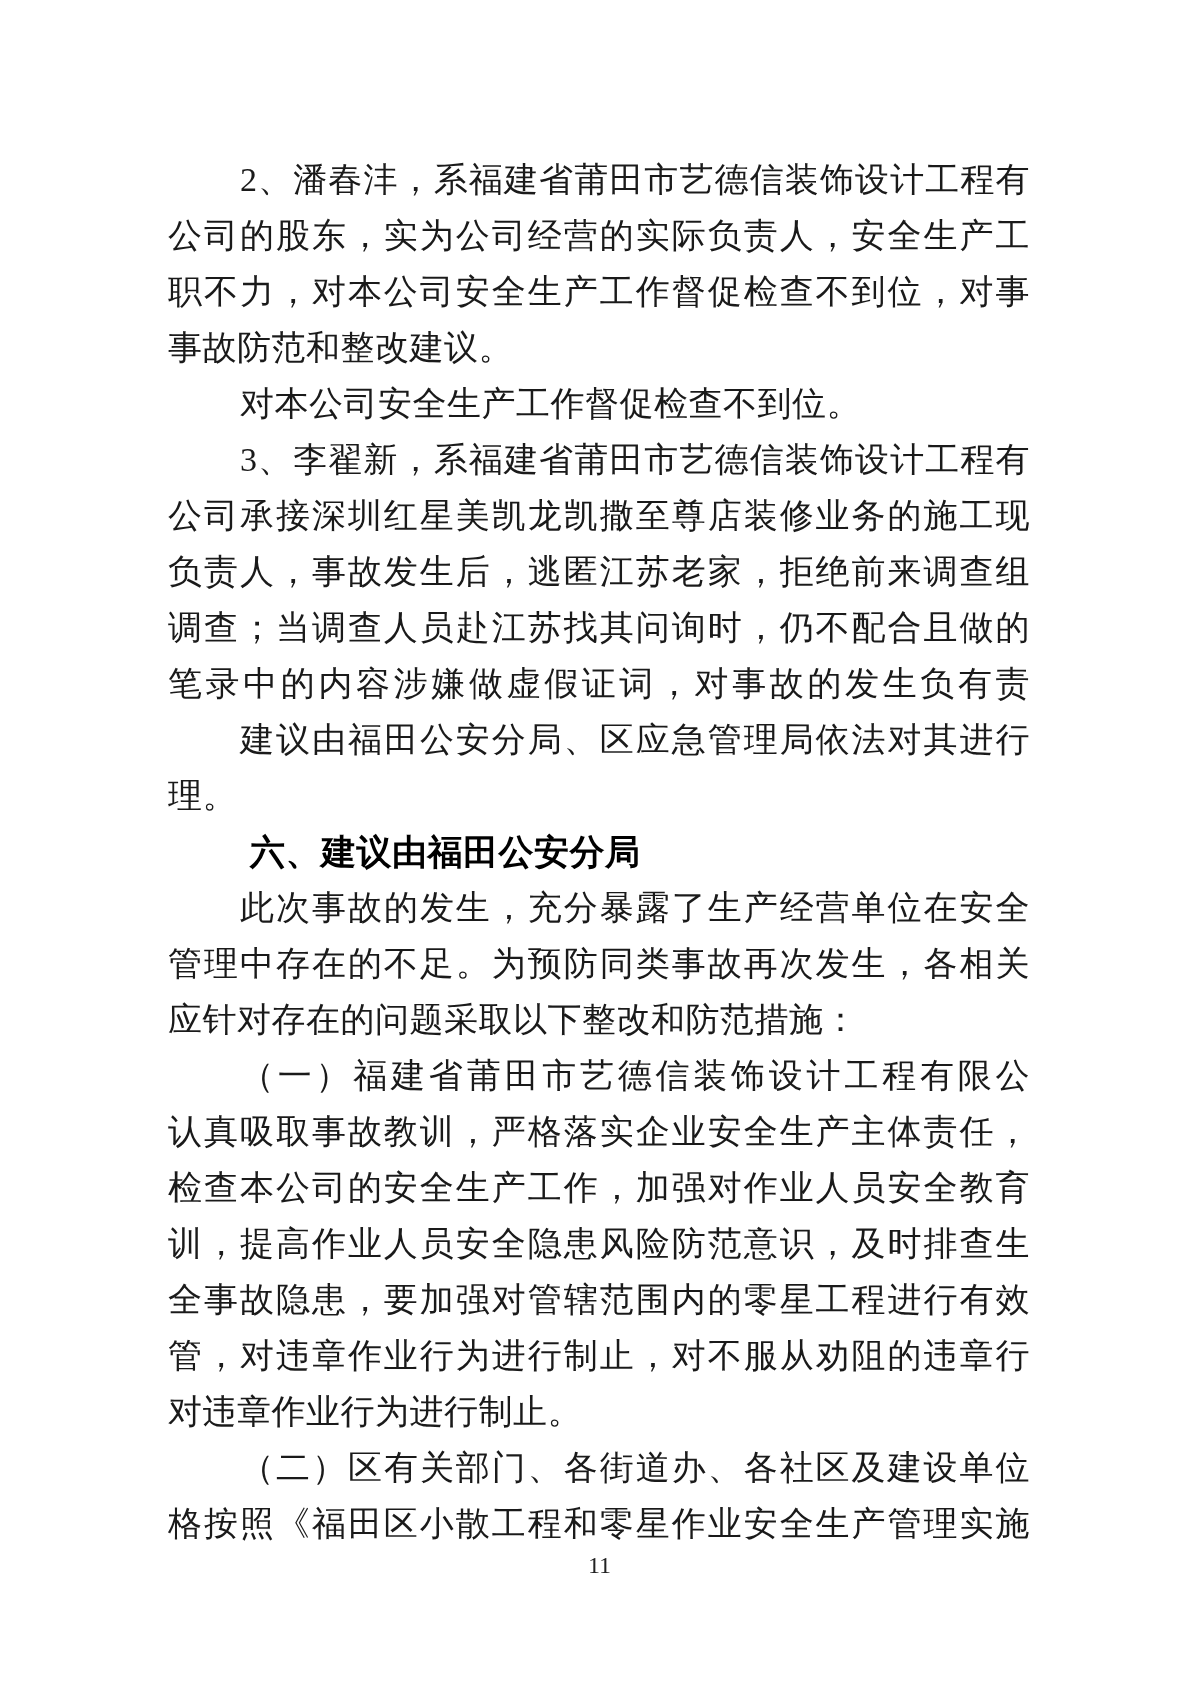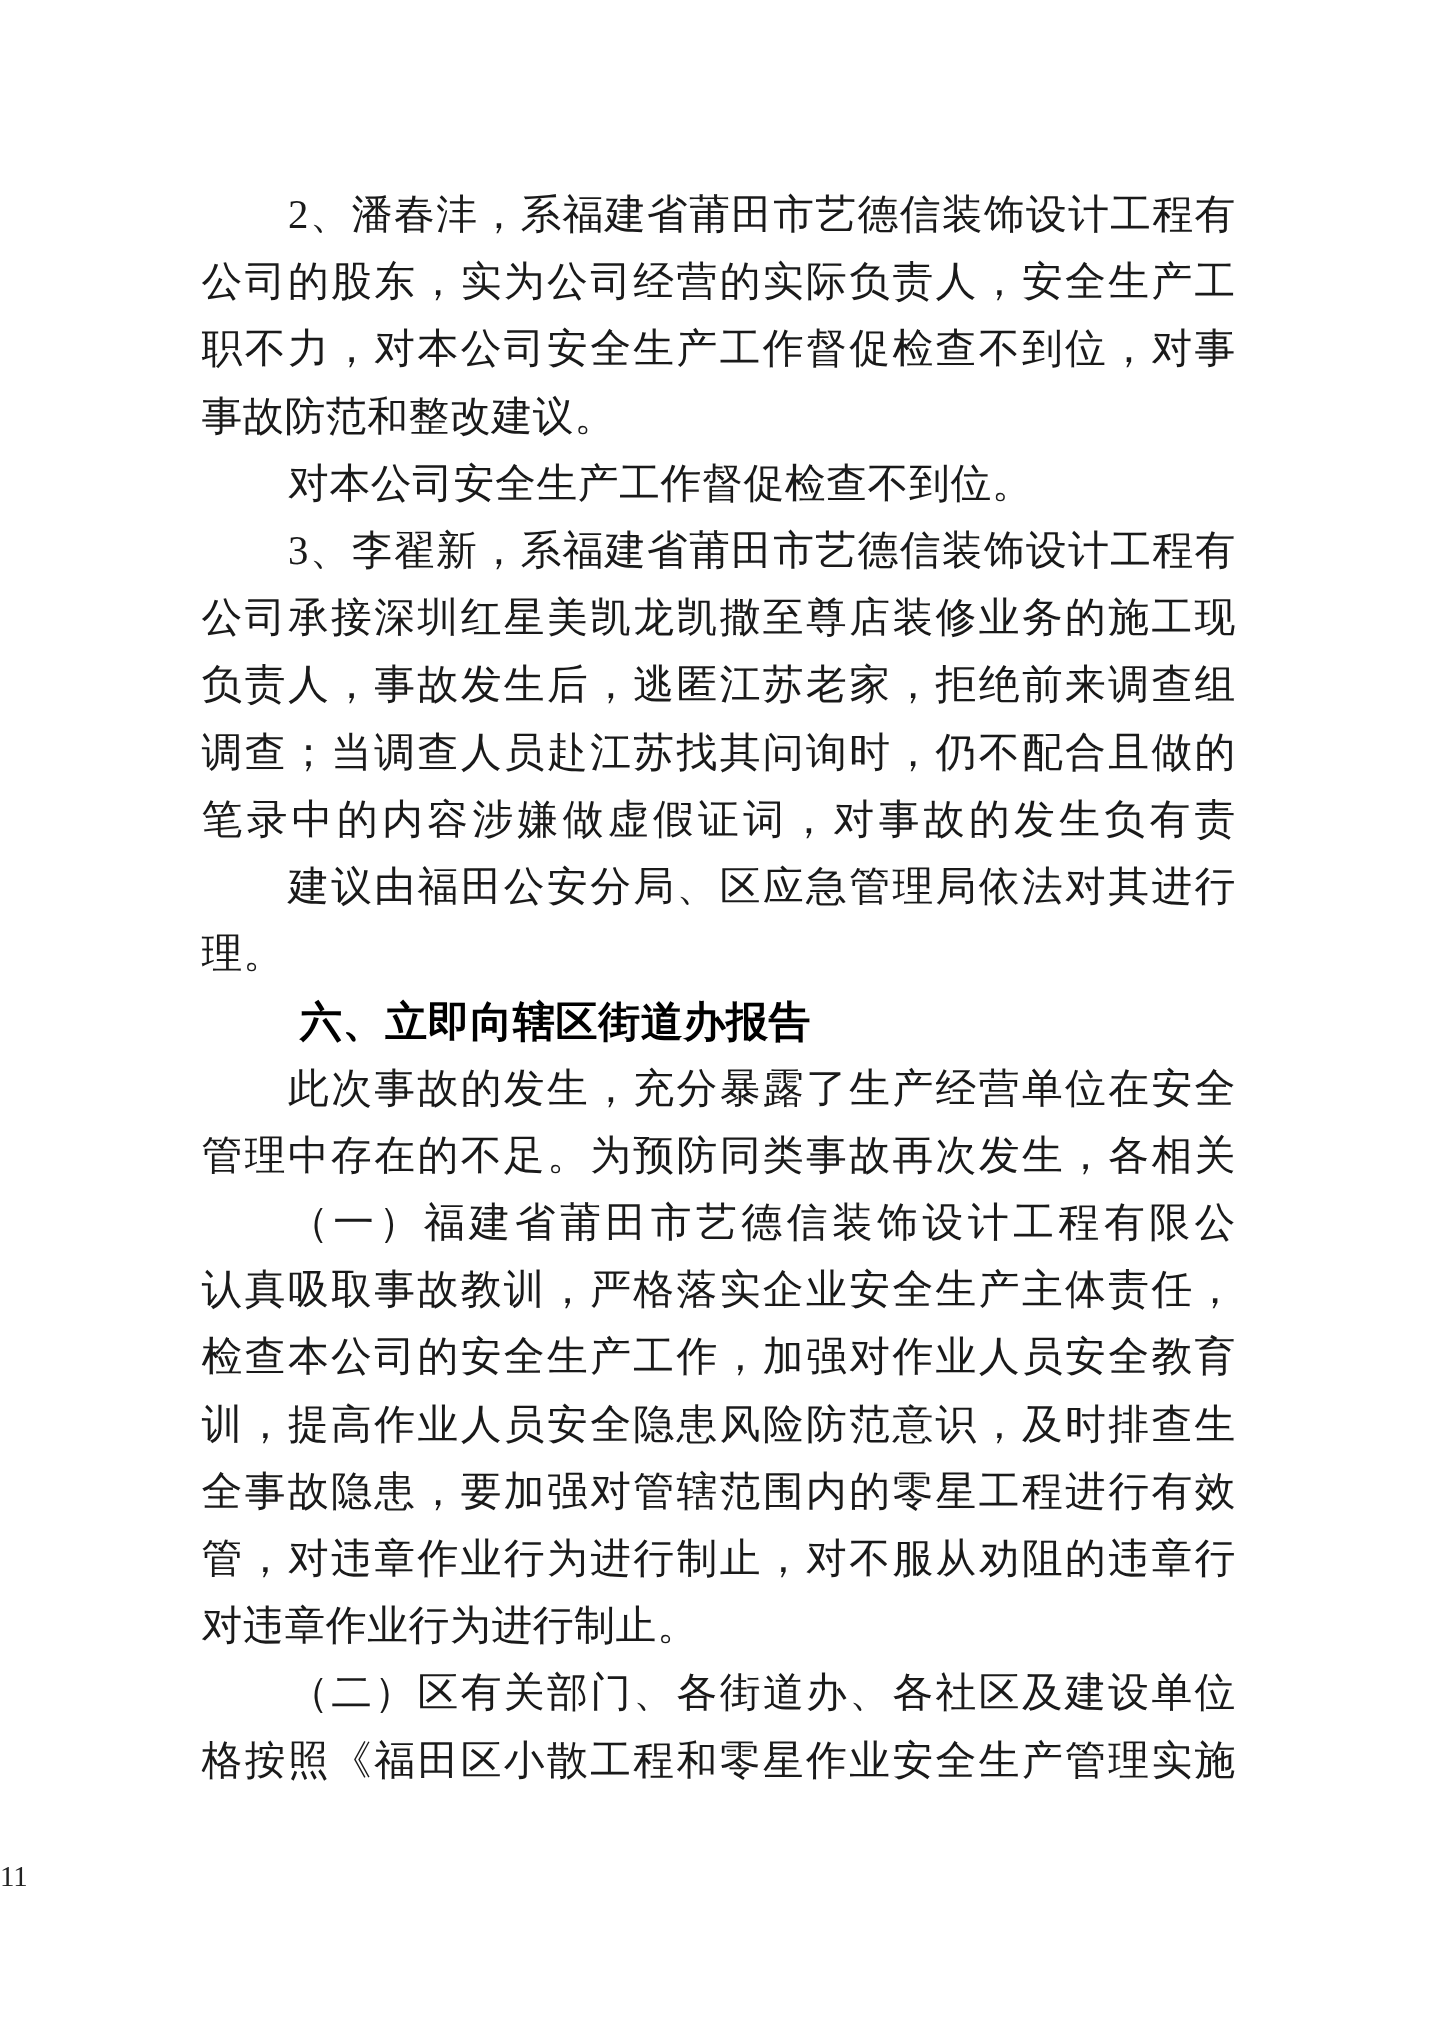--- a/index.html
+++ b/index.html
@@ -46,21 +46,21 @@
     padding-left: 82px;
     font-size: 35px;
   }
   .page-footer {
     position: absolute;
     left: 0;
     top: 1548px;
     width: 100%;
     height: 34px;
     line-height: 34px;
-    text-align: left;
+    text-align: center;
   }
   .page-footer span {
     font-family: "Liberation Serif", "DejaVu Serif", serif;
     font-size: 24px;
     color: #222222;
   }
 </style>
 </head>
 <body>
 
@@ -72,23 +72,24 @@
       <div class="line fill">职不力，对本公司安全生产工作督促检查不到位，对事故的</div>
       <div class="line">事故防范和整改建议。</div>
       <div class="line indent">对本公司安全生产工作督促检查不到位。</div>
       <div class="line indent fill">3、李翟新，系福建省莆田市艺德信装饰设计工程有限</div>
       <div class="line fill">公司承接深圳红星美凯龙凯撒至尊店装修业务的施工现场</div>
       <div class="line fill">负责人，事故发生后，逃匿江苏老家，拒绝前来调查组接受</div>
       <div class="line fill">调查；当调查人员赴江苏找其问询时，仍不配合且做的询问</div>
       <div class="line">笔录中的内容涉嫌做虚假证词，对事故的发生负有责任。</div>
       <div class="line indent fill">建议由福田公安分局、区应急管理局依法对其进行处</div>
       <div class="line">理。</div>
-      <div class="line indent heading">六、立即向辖区街道办报告</div>
+      <div class="line indent heading">六、建议由福田公安分局</div>
       <div class="line indent fill">此次事故的发生，充分暴露了生产经营单位在安全生产</div>
       <div class="line fill">管理中存在的不足。为预防同类事故再次发生，各相关单位</div>
+      <div class="line">应针对存在的问题采取以下整改和防范措施：</div>
       <div class="line indent fill">（一）福建省莆田市艺德信装饰设计工程有限公司，要</div>
       <div class="line fill">认真吸取事故教训，严格落实企业安全生产主体责任，督促</div>
       <div class="line fill">检查本公司的安全生产工作，加强对作业人员安全教育培</div>
       <div class="line fill">训，提高作业人员安全隐患风险防范意识，及时排查生产安</div>
       <div class="line fill">全事故隐患，要加强对管辖范围内的零星工程进行有效监</div>
       <div class="line fill">管，对违章作业行为进行制止，对不服从劝阻的违章行为要</div>
       <div class="line">对违章作业行为进行制止。</div>
       <div class="line indent fill">（二）区有关部门、各街道办、各社区及建设单位要严</div>
       <div class="line fill">格按照《福田区小散工程和零星作业安全生产管理实施细</div>
     </div>

